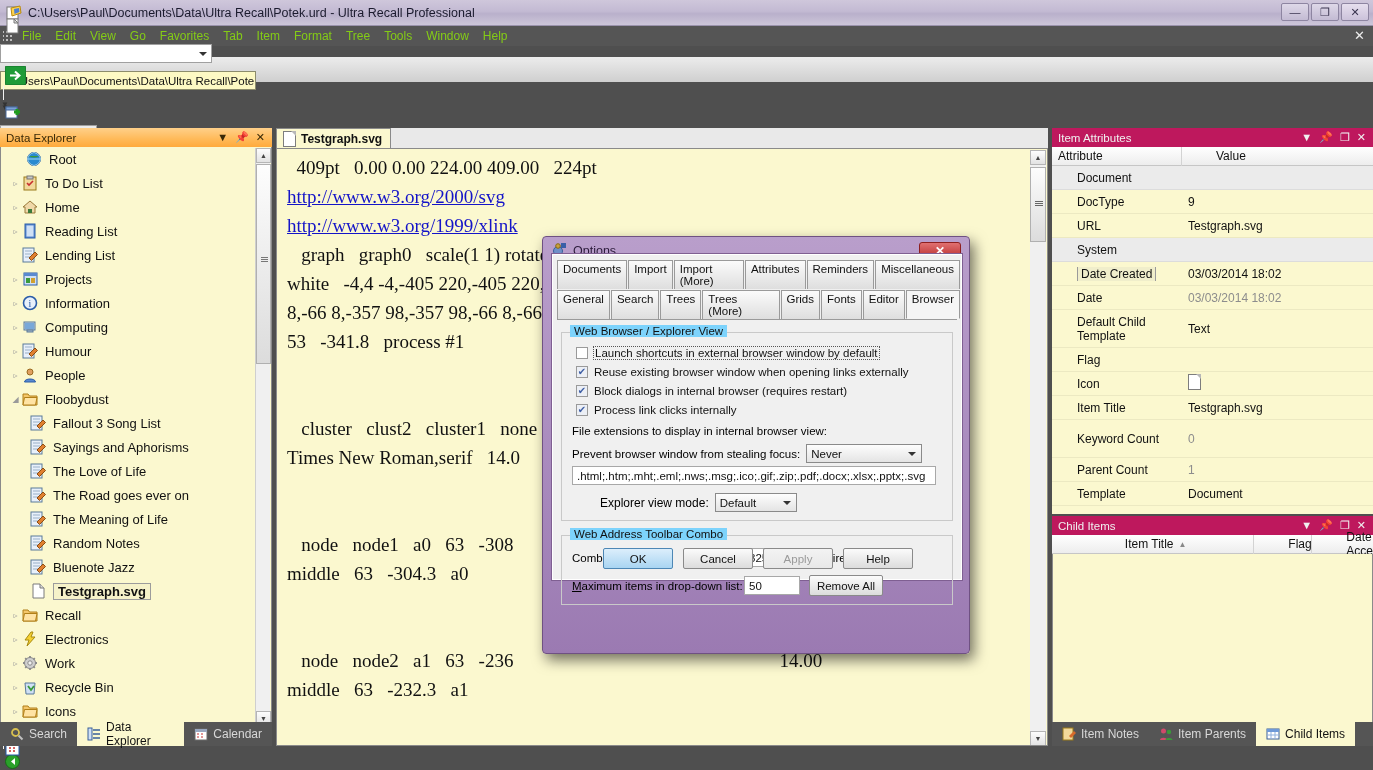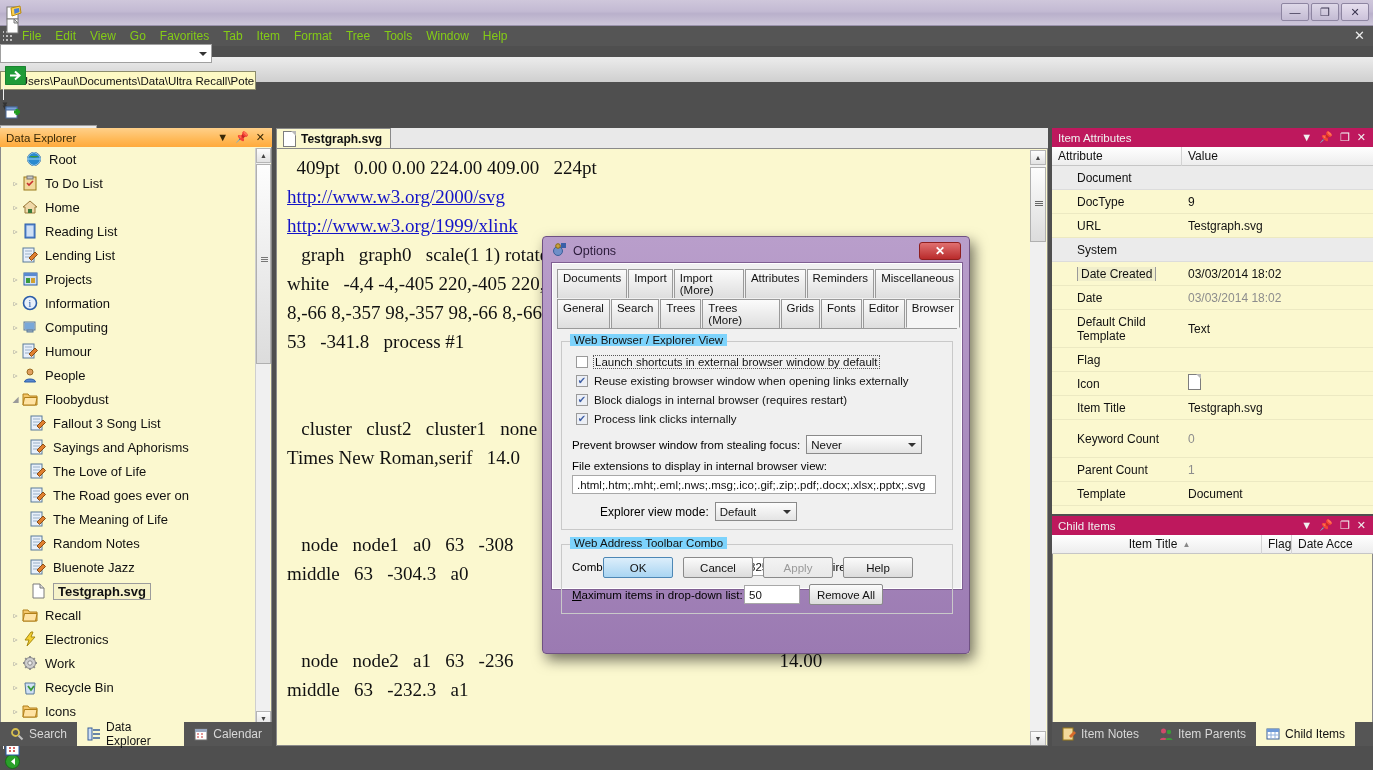--- a/index.html
+++ b/index.html
@@ -169,21 +169,21 @@
   .squiggle { text-decoration: underline wavy #d04040; text-decoration-skip-ink:none;}
   .doc-scroll { position:absolute; right:1px; top:1px; width:16px; height:596px; background:#f0f0f0;}
 
   
   #rightpanel {
     position:absolute; left: 1052px; top:128px; width: 321px; height: 618px;
     background:#4f4f4f;
   }
   .grid-head {
     display:flex; height:19px; background:linear-gradient(to bottom,#ffffff,#ededed);
-    border-bottom:1px solid #c6c6c6; font-size:12px; color:#111; align-items:center;
+    border-bottom:1px solid #c6c6c6; font-size:12px; color:#111; align-items:center;gap:28px;
   }
   .grid-head .gh { padding-left:6px; border-right:1px solid #d3d3d3; height:19px;
      display:flex;align-items:center; }
   .attr-row { display:flex; height:24px; font-size:12px; color:#111; align-items:center;
      border-bottom:1px solid #ece9c2; }
   .attr-row.section { background:#ebebeb; border-bottom:1px solid #dcdcdc; }
   .attr-row.yellow { background:#fbf8cf; }
   .attr-row .a-name { width:130px; padding-left:25px; overflow:hidden; }
   .attr-row .a-val { padding-left:6px; flex:1; overflow:hidden; white-space:nowrap;}
   .attr-row .a-val.dim { color:#8d8d8d; }
@@ -214,21 +214,21 @@
     color:#2b1b3a; font-size:12.5px;
   }
   #optdlg .dlg-x {
     position:absolute; right:8px; top:5px; width:42px; height:18px;
     background: linear-gradient(to bottom,#e07070,#b92b2b);
     border:1px solid #8e1f1f; border-radius:3px;
     display:flex;align-items:center;justify-content:center;color:#fff;font-size:12px;
     font-weight:bold;
   }
   #optdlg .dlg-inner {
-    position:absolute; left:9px; top:26px; width:410px; height:326px;
+    position:absolute; left:9px; top:17px; width:410px; height:326px;
     background:#f0f0f0; border:1px solid #ffffff; outline:1px solid #7f5f92;
   }
   .tabrow { display:flex; padding-left:4px; }
   .otab {
     border:1px solid #9a9a9a; background:linear-gradient(to bottom,#fbfbfb,#dedede);
     font-size:11.5px; padding:2px 5px; margin-right:1px; color:#111;
     border-bottom:none;
   }
   .otab.active { background:#f5f5f5; border-bottom:1px solid #f5f5f5; font-weight:normal; }
   .groupbox {
@@ -280,20 +280,21 @@
 <div id="app">
 
   <div id="titlebar">
     <span class="tb-icon">
       <svg width="18" height="18" viewBox="0 0 18 18">
         <rect x="2" y="3" width="11" height="12" fill="#fff" stroke="#777"></rect>
         <path d="M6 4 L15 2 L16 9 L7 12 Z" fill="#ffd34d" stroke="#b88a10"></path>
         <path d="M9 5 L14 4 L14.5 8 L9.5 10 Z" fill="#4f7fd0"></path>
       </svg>
     </span>
+    <span class="tb-text">C:\Users\Paul\Documents\Data\Ultra Recall\Potek.urd - Ultra Recall Professional</span>
     <div class="winbtns">
       <div class="winbtn">—</div>
       <div class="winbtn">❐</div>
       <div class="winbtn close">✕</div>
     </div>
   </div>
 
   <div id="menubar">
     <span class="grip"></span>
     <span class="mi">File</span>
@@ -1148,26 +1149,26 @@
             <div class="ckrow">
               <span class="ckbox checked"></span>
               <span class="lbl">Block dialogs in internal browser (requires restart)</span>
             </div>
             <div class="ckrow">
               <span class="ckbox checked"></span>
               <span class="lbl">Process link clicks internally</span>
             </div>
           </div>
 
+        <div style="font-size:11.5px;margin-top:6px;">File extensions to display in internal browser view:</div>
+
         <div style="display:flex;align-items:center;gap:6px;margin-top:7px;">
           <span style="font-size:11.5px;">Prevent browser window from stealing focus:</span>
           <span class="dlgcombo" style="width:116px;">Never<span class="ar"></span></span>
         </div>
-
-        <div style="font-size:11.5px;margin-top:6px;">File extensions to display in internal browser view:</div>
         <div class="dlgtext" style="width:364px;margin-top:3px;">.html;.htm;.mht;.eml;.nws;.msg;.ico;.gif;.zip;.pdf;.docx;.xlsx;.pptx;.svg</div>
 
         <div style="display:flex;align-items:center;gap:6px;margin-top:8px;">
           <span style="font-size:12px;margin-left:28px;">Explorer view mode:</span>
           <span class="dlgcombo" style="width:82px;">Default<span class="ar"></span></span>
         </div>
       </div>
 
       <div class="groupbox" style="margin-top:14px;">
         <div class="gtitle">Web Address Toolbar Combo</div>

